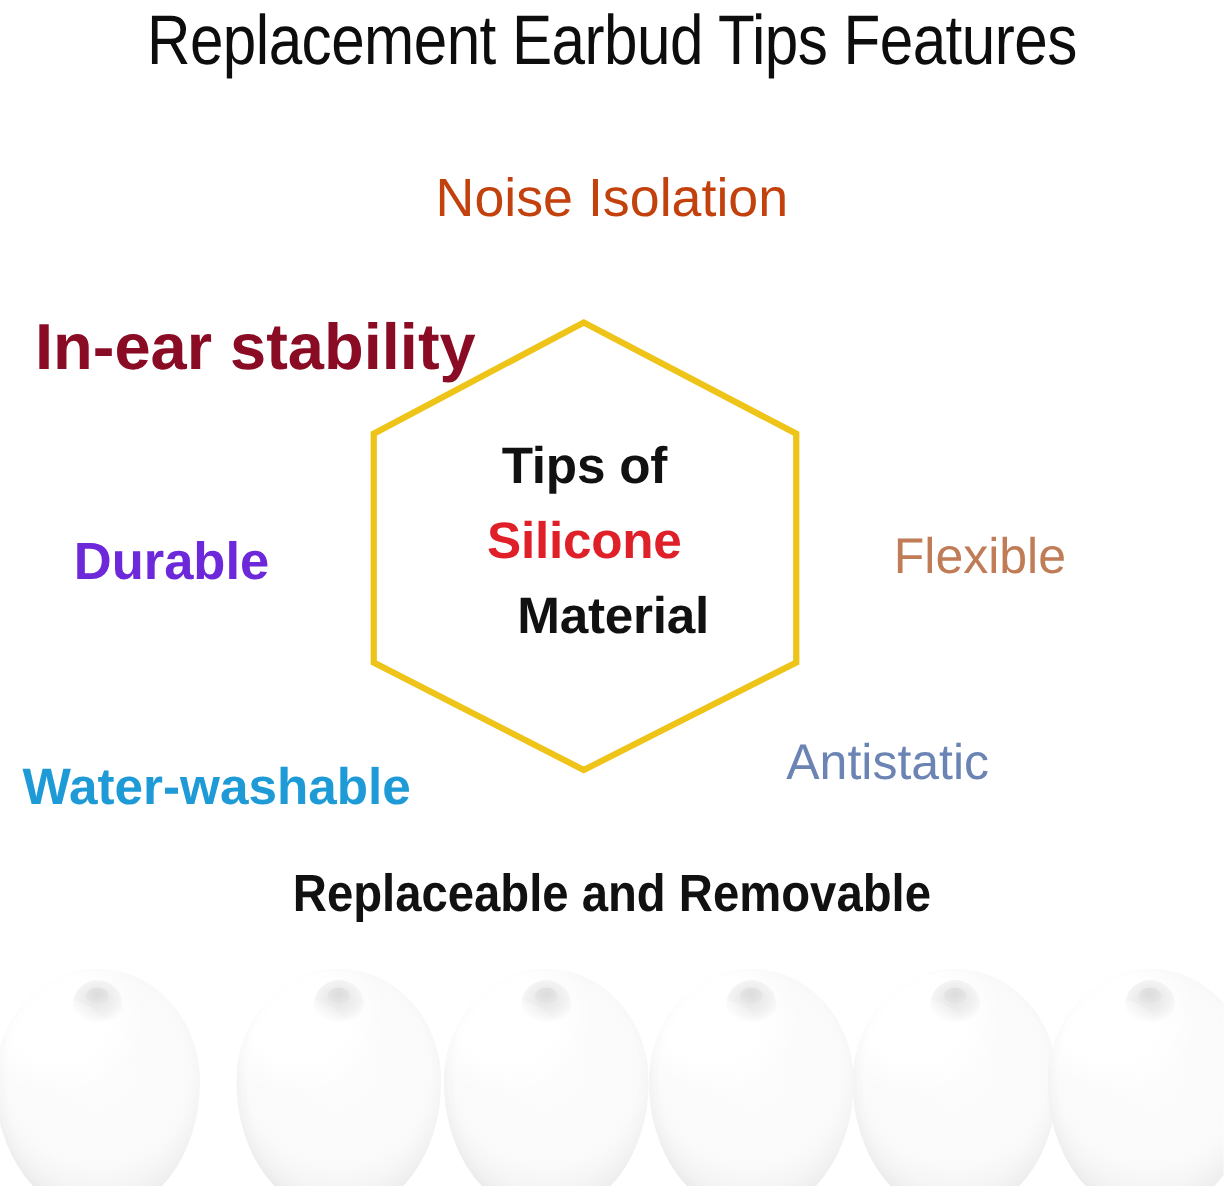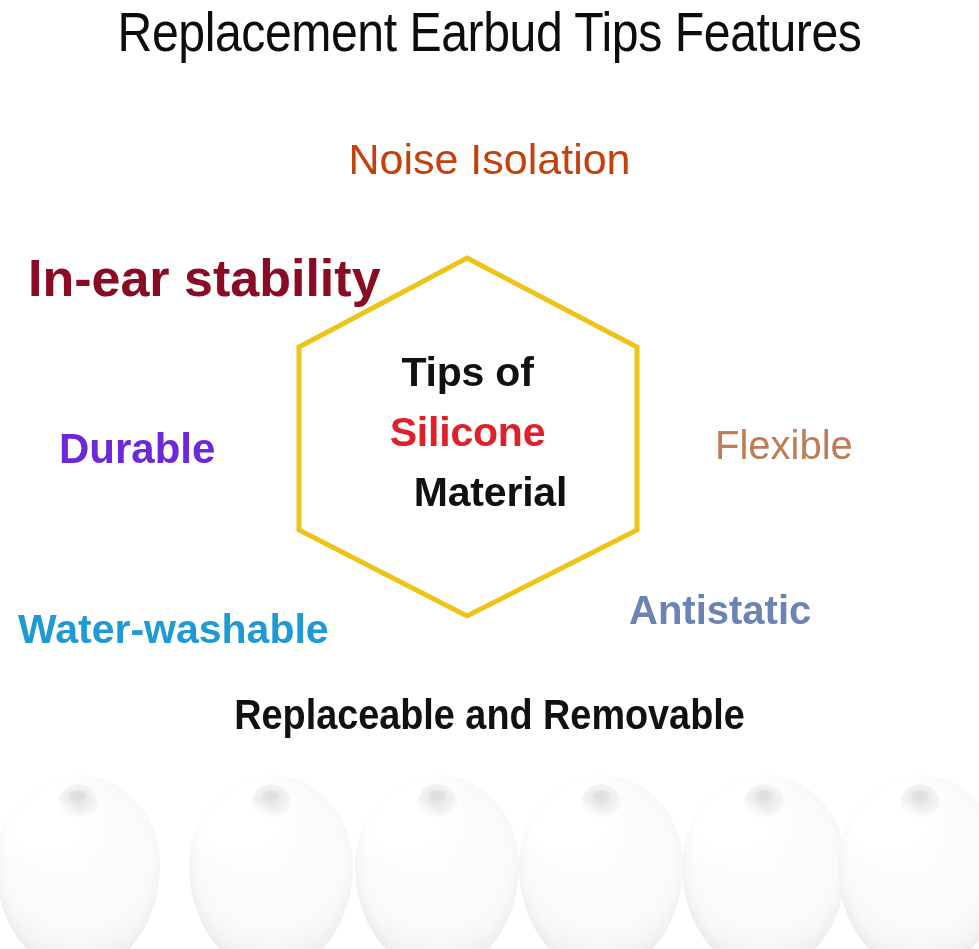--- a/index.html
+++ b/index.html
@@ -81,21 +81,21 @@
   }
   .f-water {
     left: 18px; top: 609px;
     font-size: 41px;
     font-weight: 700;
     color: #1e9bd7;
   }
   .f-antistatic {
     left: 629px; top: 590px;
     font-size: 40px;
-    font-weight: 700;
+    font-weight: 400;
     color: #6b84b4;
   }
   .f-replaceable {
     left: 0; top: 694px; width: 979px;
     text-align: center;
     font-family: "Liberation Sans Narrow", "Liberation Sans", sans-serif;
     font-size: 42px;
     font-weight: 700;
     color: #111111;
     transform: scaleX(0.9);

